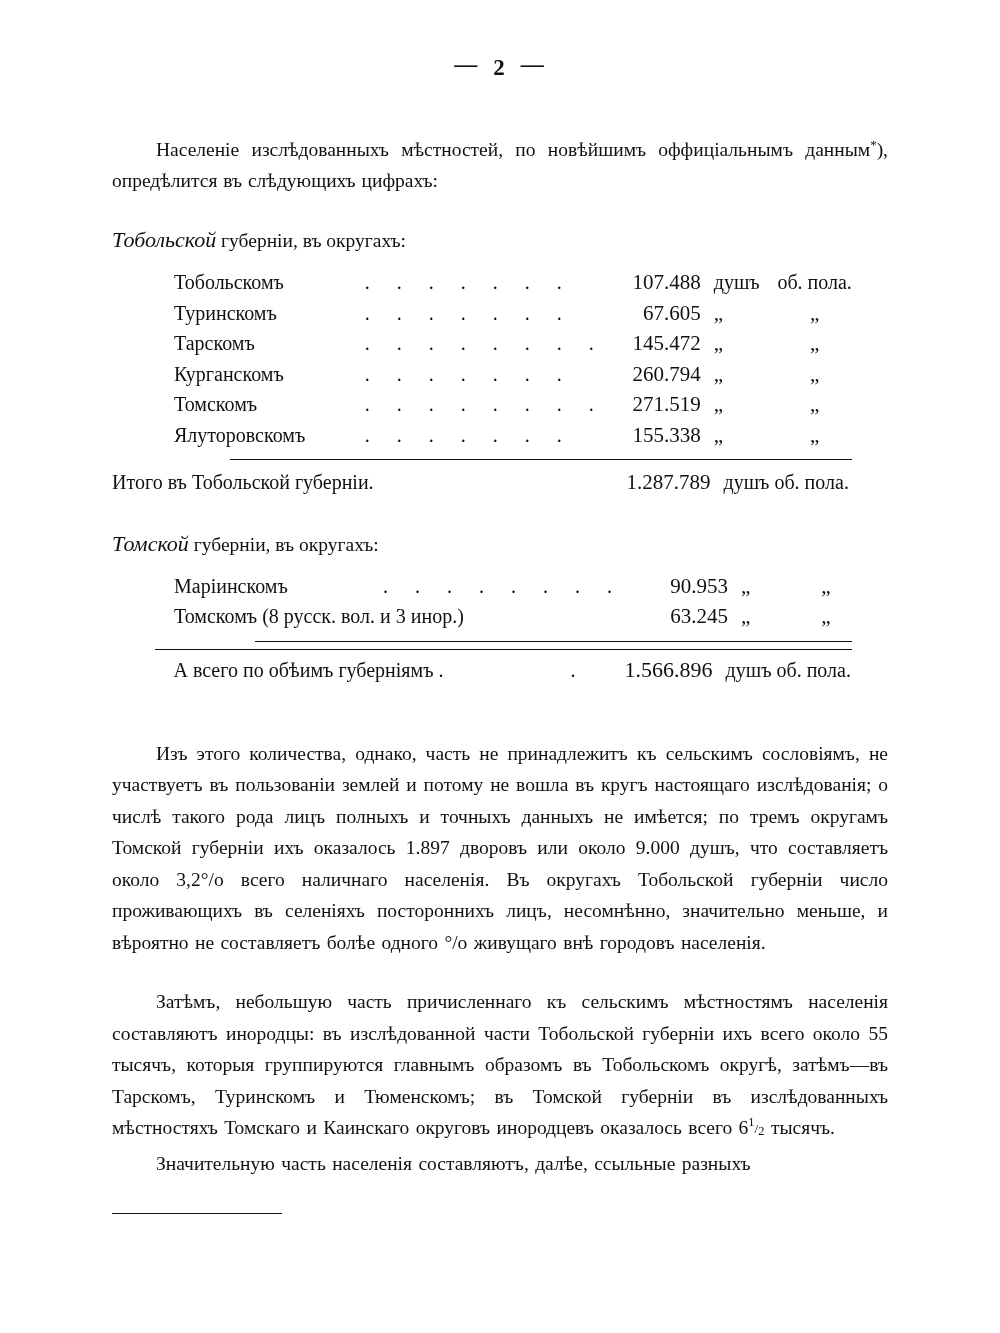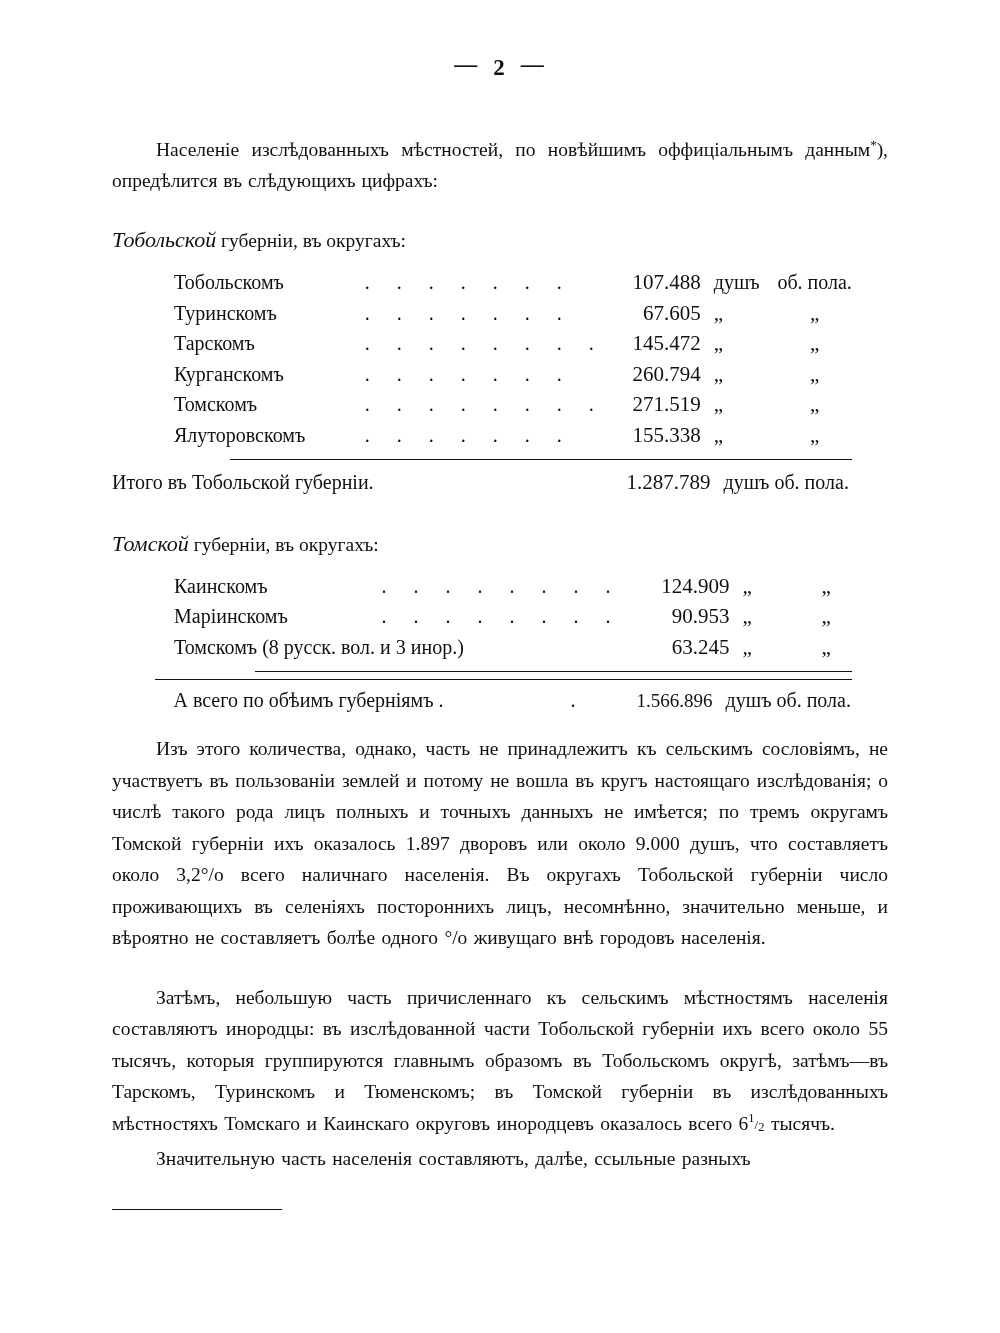--- a/index.html
+++ b/index.html
@@ -131,21 +131,21 @@
   .grand-total td { padding: 0; line-height: 32px; vertical-align: baseline; white-space: nowrap; }
 
   .para {
     margin: 0 112px;
     font-size: 19.5px;
     line-height: 31.5px;
     text-align: justify;
     text-align-last: left;
     word-spacing: 1.5px;
   }
-  .para.first { margin-top: 16px; }
+  .para.first { margin-top: 52px; }
   .para.second { margin-top: 28px; }
   .para.third { margin-top: 4px; }
   .para .indent { display: inline-block; width: 44px; }
 
   .frac {
     display: inline-block;
     font-size: 13.5px;
     vertical-align: 1px;
     line-height: 1;
     text-align: center;
@@ -237,27 +237,20 @@
     </tbody>
   </table>
 
   <div class="section-head" style="">
     <span class="gub-name">Томской</span><span> губерніи, въ округахъ:</span>
   </div>
 
   <table class="tbl">
     <tbody>
       <tr>
-        <td class="c-name">Каинскомъ</td>
-        <td class="c-dots">. . . . . . . .</td>
-        <td class="c-num">124.909</td>
-        <td class="c-u1 ditto">„</td>
-        <td class="c-u2 ditto">„</td>
-      </tr>
-      <tr>
         <td class="c-name">Маріинскомъ</td>
         <td class="c-dots">. . . . . . . .</td>
         <td class="c-num">90.953</td>
         <td class="c-u1 ditto">„</td>
         <td class="c-u2 ditto">„</td>
       </tr>
       <tr>
         <td class="c-name" colspan="2" style="width:450px; padding-left:62px;">Томскомъ (8 русск. вол. и 3 инор.)</td>
         <td class="c-num">63.245</td>
         <td class="c-u1 ditto">„</td>
@@ -269,21 +262,21 @@
   <div class="rule rule-toms-top"></div>
 
 
   <div class="rule rule-toms-bottom"></div>
 
   <table class="grand-total">
     <tbody>
       <tr>
         <td style="width:390px; text-align:center; padding-right:10px;">А всего по обѣимъ губерніямъ .</td>
         <td style="width:60px; text-align:right; padding-right:6px;">.</td>
-        <td class="c-num" style="font-size:19px;">1.566.896</td>
+        <td class="c-num" style="font-size:22px;">1.566.896</td>
         <td class="c-u1">душъ об. пола.</td>
       </tr>
     </tbody>
   </table>
 
   <p class="para first">
     <span class="indent"></span><span>Изъ этого количества, однако, часть не принадлежитъ къ сельскимъ сословіямъ, не участвуетъ въ пользованіи землей и потому не вошла въ кругъ настоящаго изслѣдованія; о числѣ такого рода лицъ полныхъ и точныхъ данныхъ не имѣется; по тремъ округамъ Томской губерніи ихъ оказалось 1.897 дворовъ или около 9.000 душъ, что составляетъ около 3,2°/о всего наличнаго населенія. Въ округахъ Тобольской губерніи число проживающихъ въ селеніяхъ постороннихъ лицъ, несомнѣнно, значительно меньше, и вѣроятно не составляетъ болѣе одного °/о живущаго внѣ городовъ населенія.</span>
   </p>
 
   <p class="para second">

